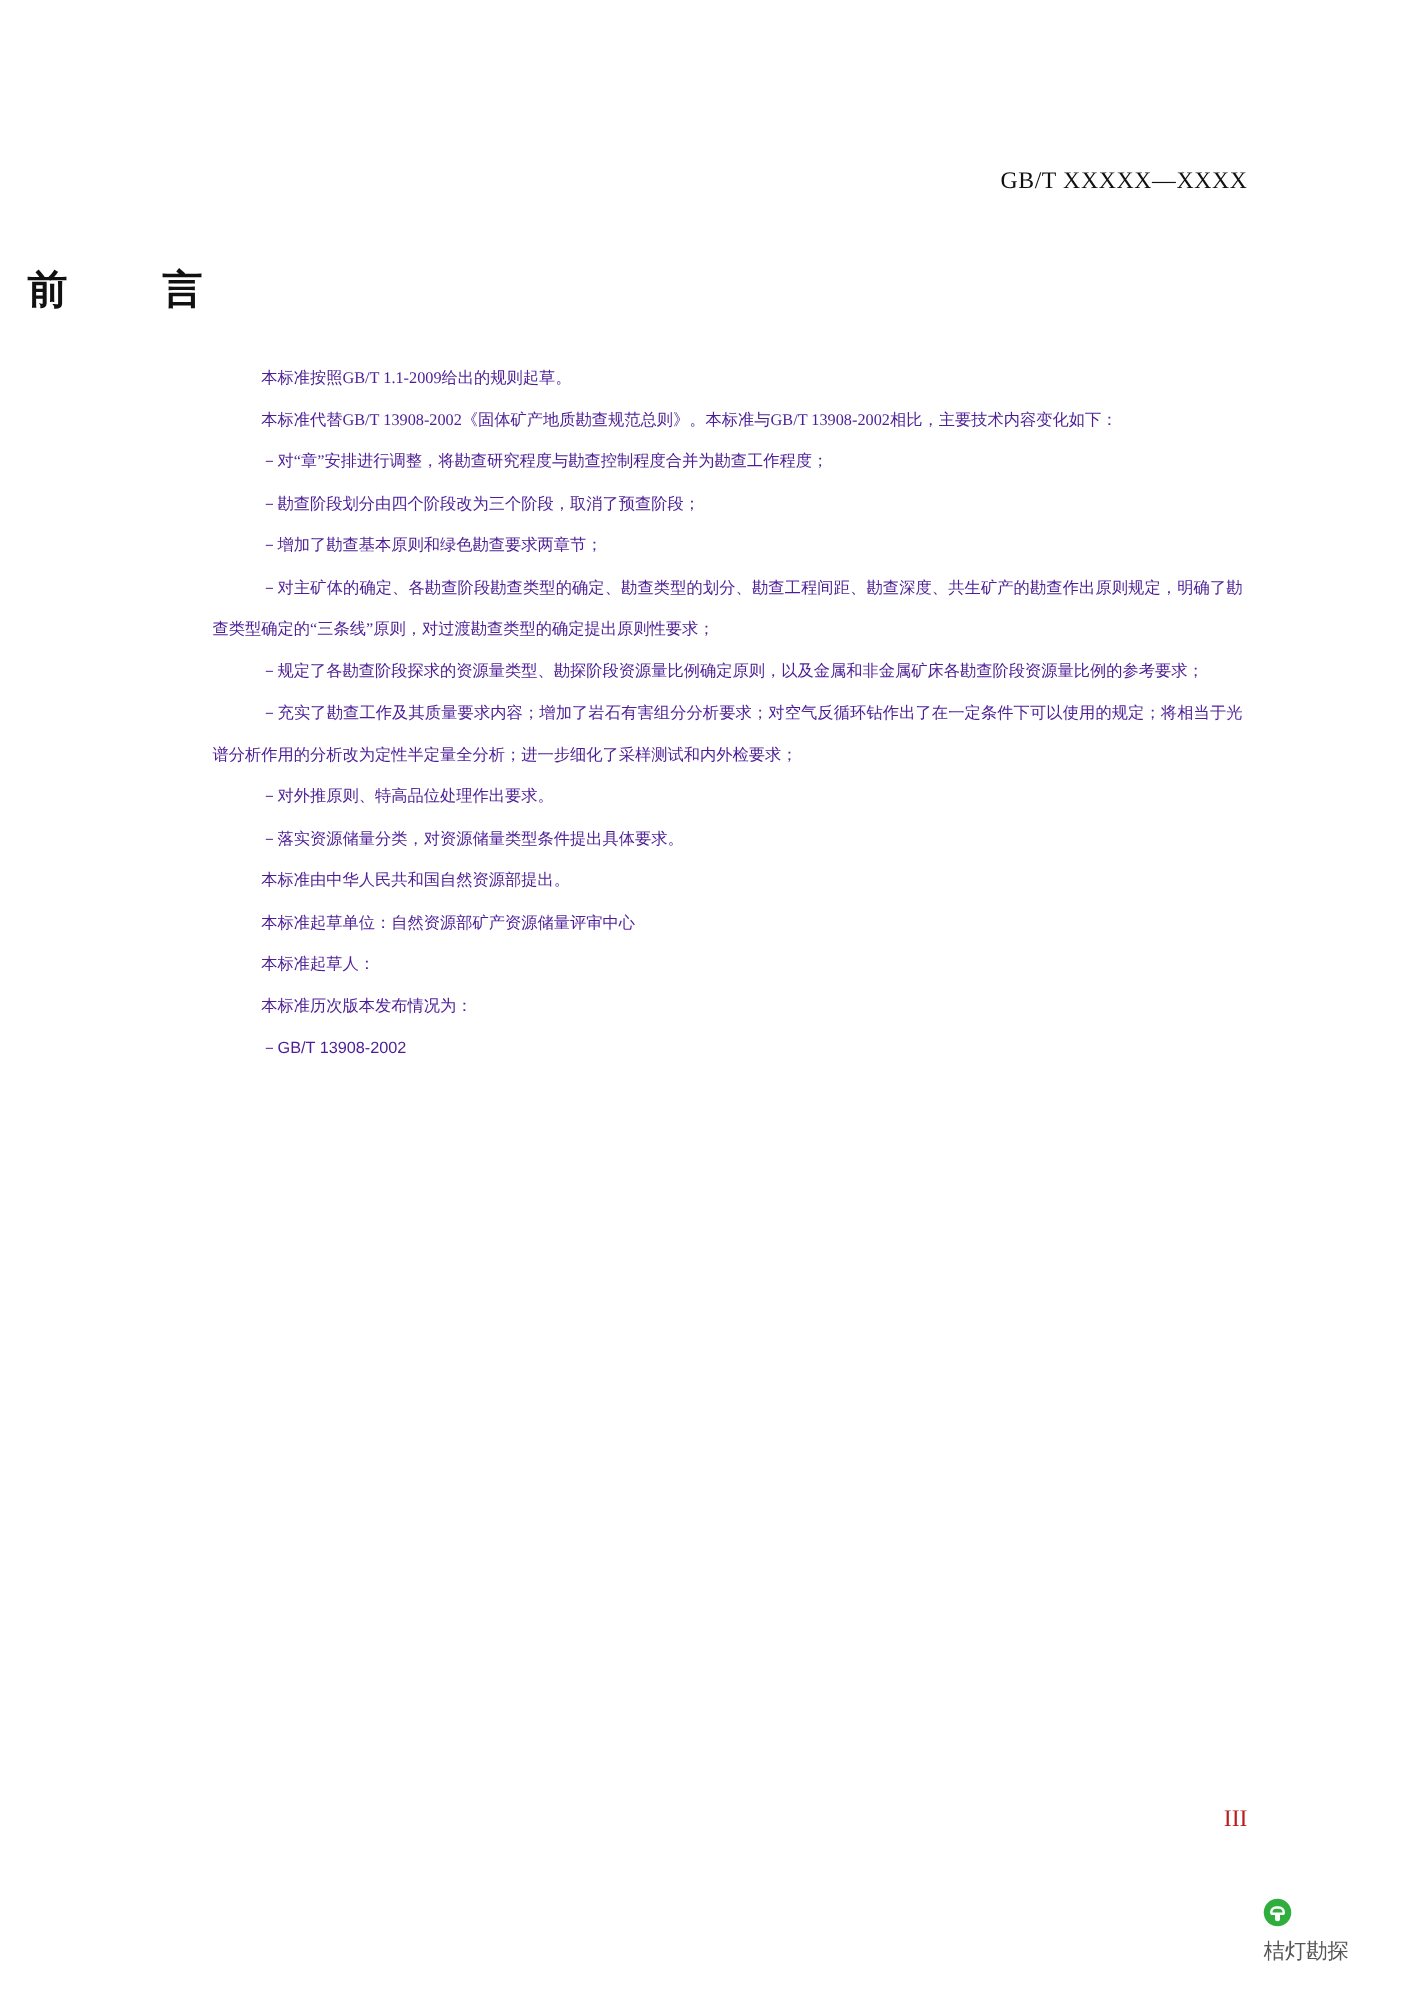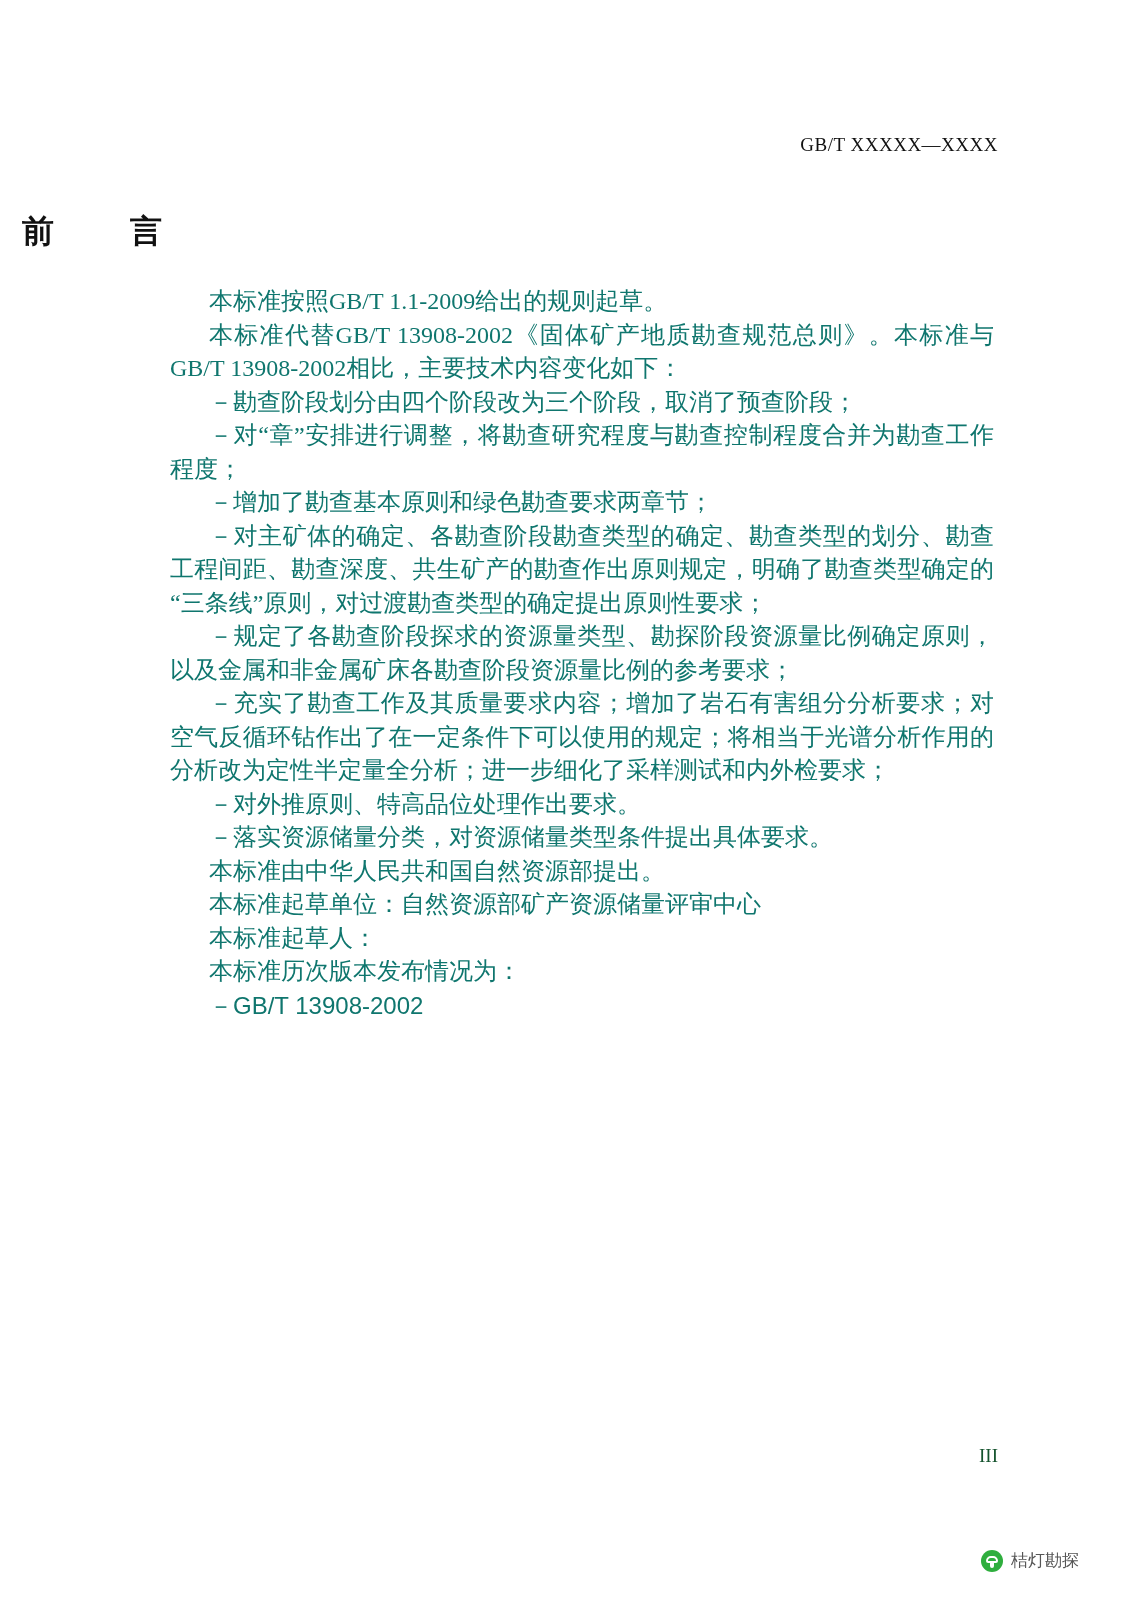--- a/index.html
+++ b/index.html
@@ -42,23 +42,23 @@
     font-weight: bold;
     letter-spacing: 22px;
     text-indent: 22px;
     color: #111;
   }
   .body-text {
     position: absolute;
     top: 285px;
     left: 170px;
     width: 824px;
-    font-size: 24px;
+    font-size: 13px;
     line-height: 33.5px;
-    color: #0f766e;
+    color: #4c1d95;
     text-align: justify;
     text-justify: inter-ideograph;
   }
   .para {
     margin: 0;
     padding: 0;
   }
   
   .indent2 {
     text-indent: 39px;
@@ -69,33 +69,34 @@
   }
   .latin {
     font-family: Liberation Sans, sans-serif;
   }
   .page-number {
     position: absolute;
     bottom: 133px;
     right: 133px;
     font-family: "Liberation Serif", "DejaVu Serif", serif;
     font-size: 19px;
-    color: #14532d;
+    color: #b91c1c;
     margin-top: 42px;
   }
   .watermark {
     position: absolute;
     right: 52px;
     bottom: 28px;
     display: flex;
-    align-items: flex-end;
+    align-items: flex-start;
     gap: 8px;
     color: #4a4a4a;
     font-family: "Liberation Sans", "DejaVu Sans", sans-serif;
     font-size: 17px;
+    flex-direction: column;
   }
   .wm-logo {
     width: 22px;
     height: 22px;
     border-radius: 50%;
     background: #2fae3e;
     position: relative;
     flex: none;
   }
   .wm-logo::before {
@@ -129,22 +130,22 @@
 
 <div class="page">
 
   <div class="header-std">GB/T XXXXX—XXXX</div>
 
   <div class="doc-title">前　言</div>
 
   <div class="body-text">
     <p class="para indent2">本标准按照GB/T 1.1-2009给出的规则起草。</p>
     <p class="para indent2">本标准代替GB/T 13908-2002《固体矿产地质勘查规范总则》。本标准与GB/T 13908-2002相比，主要技术内容变化如下：</p>
+    <p class="para dash">－对“章”安排进行调整，将勘查研究程度与勘查控制程度合并为勘查工作程度；</p>
     <p class="para dash">－勘查阶段划分由四个阶段改为三个阶段，取消了预查阶段；</p>
-    <p class="para dash">－对“章”安排进行调整，将勘查研究程度与勘查控制程度合并为勘查工作程度；</p>
     <p class="para dash">－增加了勘查基本原则和绿色勘查要求两章节；</p>
     <p class="para dash">－对主矿体的确定、各勘查阶段勘查类型的确定、勘查类型的划分、勘查工程间距、勘查深度、共生矿产的勘查作出原则规定，明确了勘查类型确定的“三条线”原则，对过渡勘查类型的确定提出原则性要求；</p>
     <p class="para dash">－规定了各勘查阶段探求的资源量类型、勘探阶段资源量比例确定原则，以及金属和非金属矿床各勘查阶段资源量比例的参考要求；</p>
     <p class="para dash">－充实了勘查工作及其质量要求内容；增加了岩石有害组分分析要求；对空气反循环钻作出了在一定条件下可以使用的规定；将相当于光谱分析作用的分析改为定性半定量全分析；进一步细化了采样测试和内外检要求；</p>
     <p class="para dash">－对外推原则、特高品位处理作出要求。</p>
     <p class="para dash">－落实资源储量分类，对资源储量类型条件提出具体要求。</p>
     <p class="para indent2">本标准由中华人民共和国自然资源部提出。</p>
     <p class="para indent2">本标准起草单位：自然资源部矿产资源储量评审中心</p>
     <p class="para indent2">本标准起草人：</p>
     <p class="para indent2">本标准历次版本发布情况为：</p>

